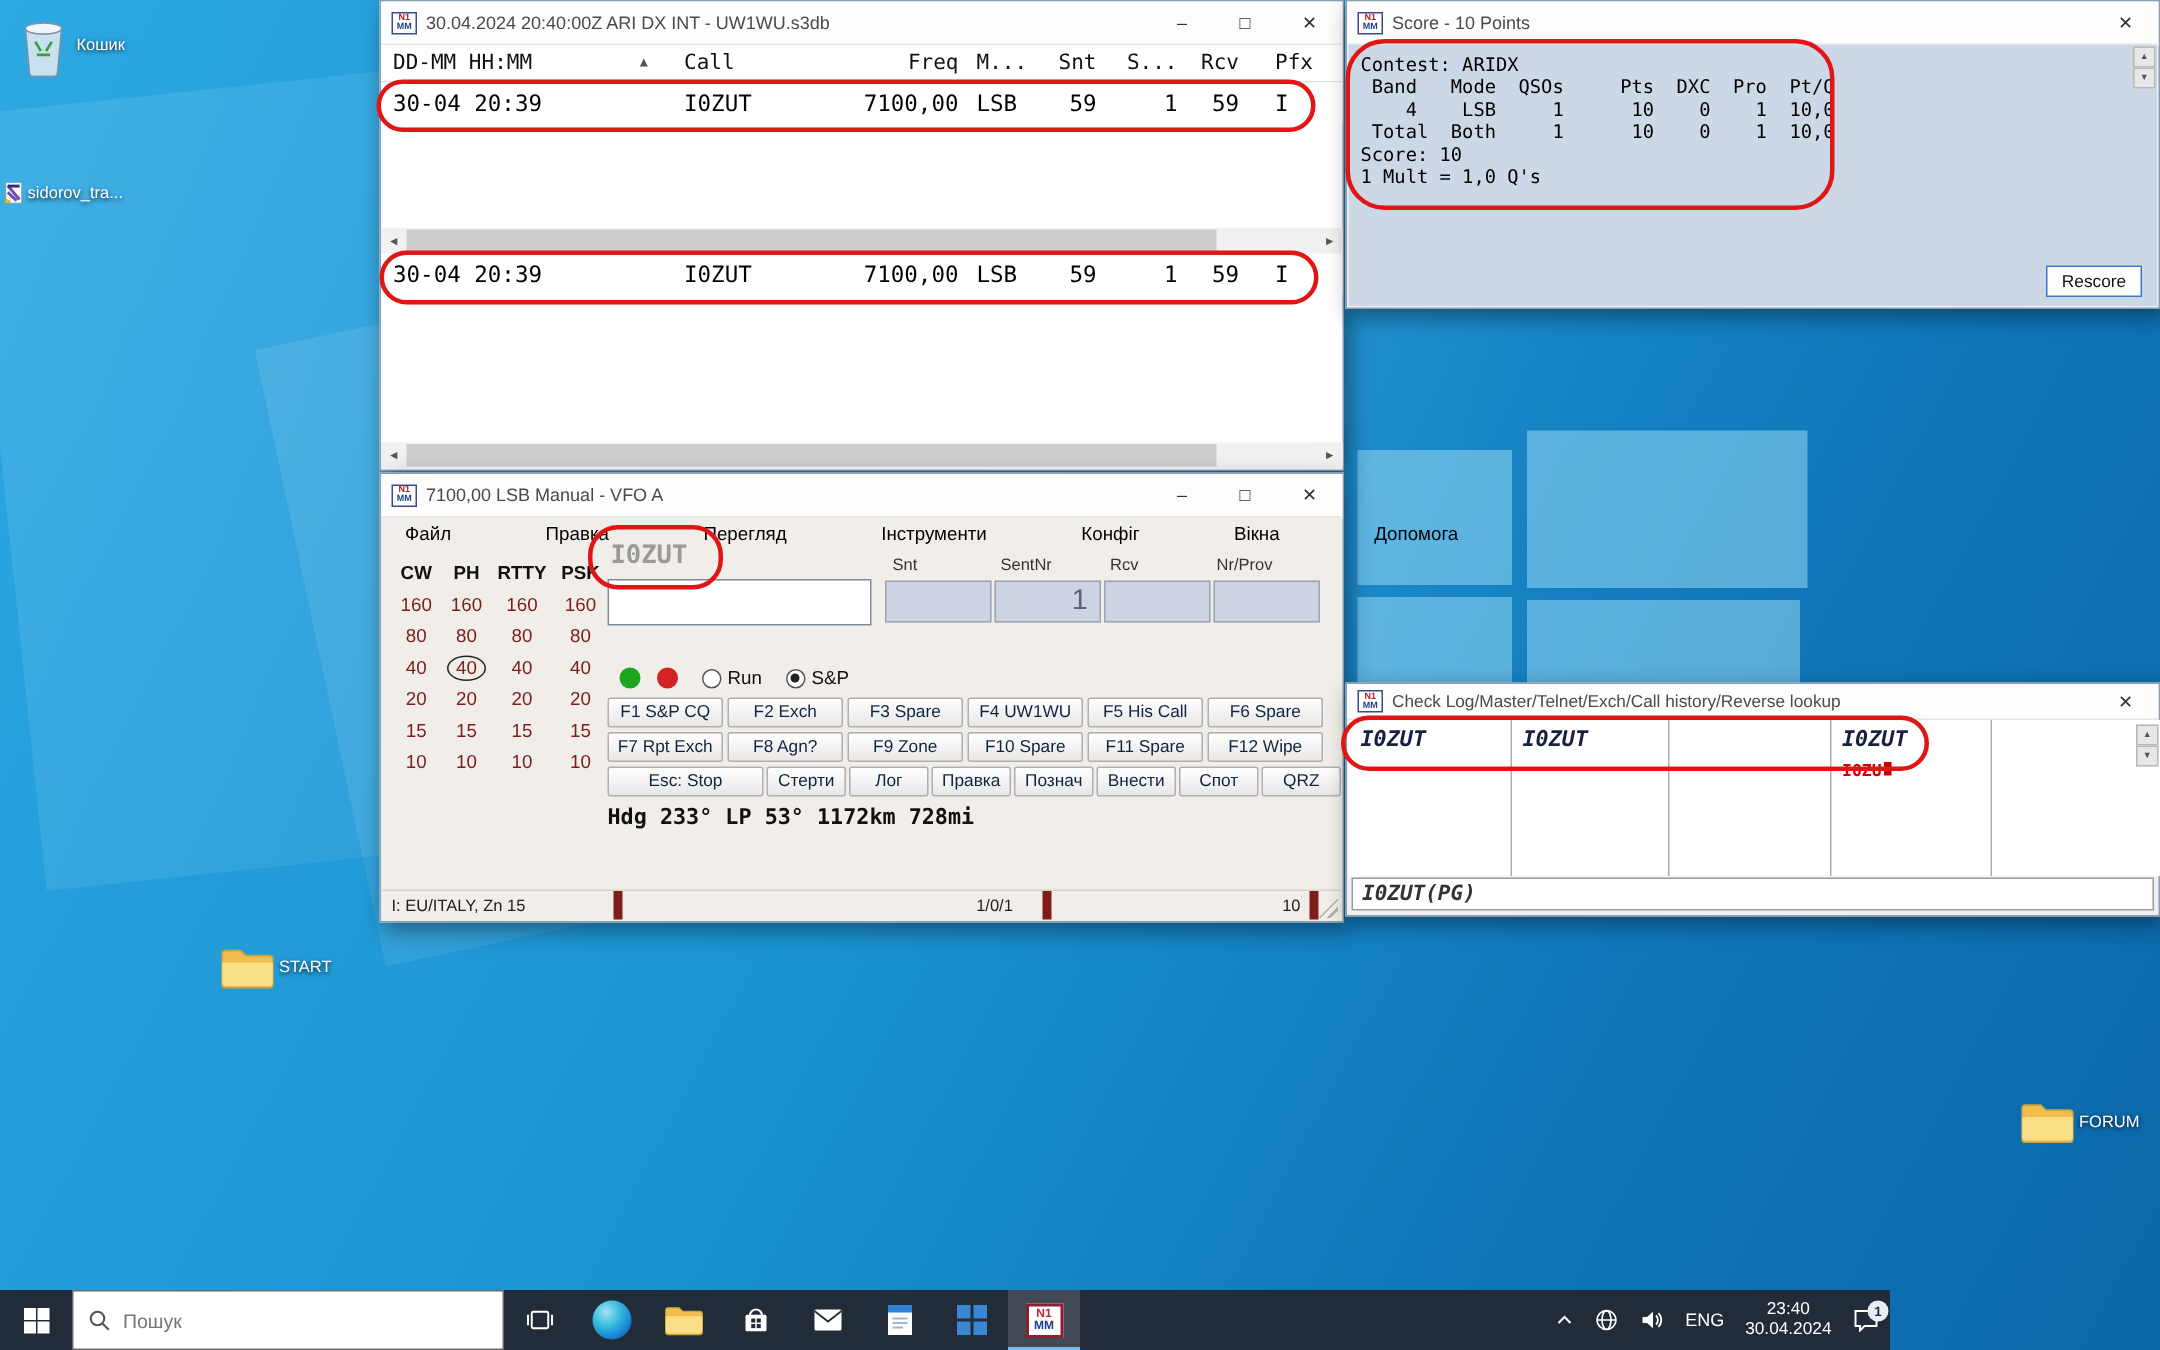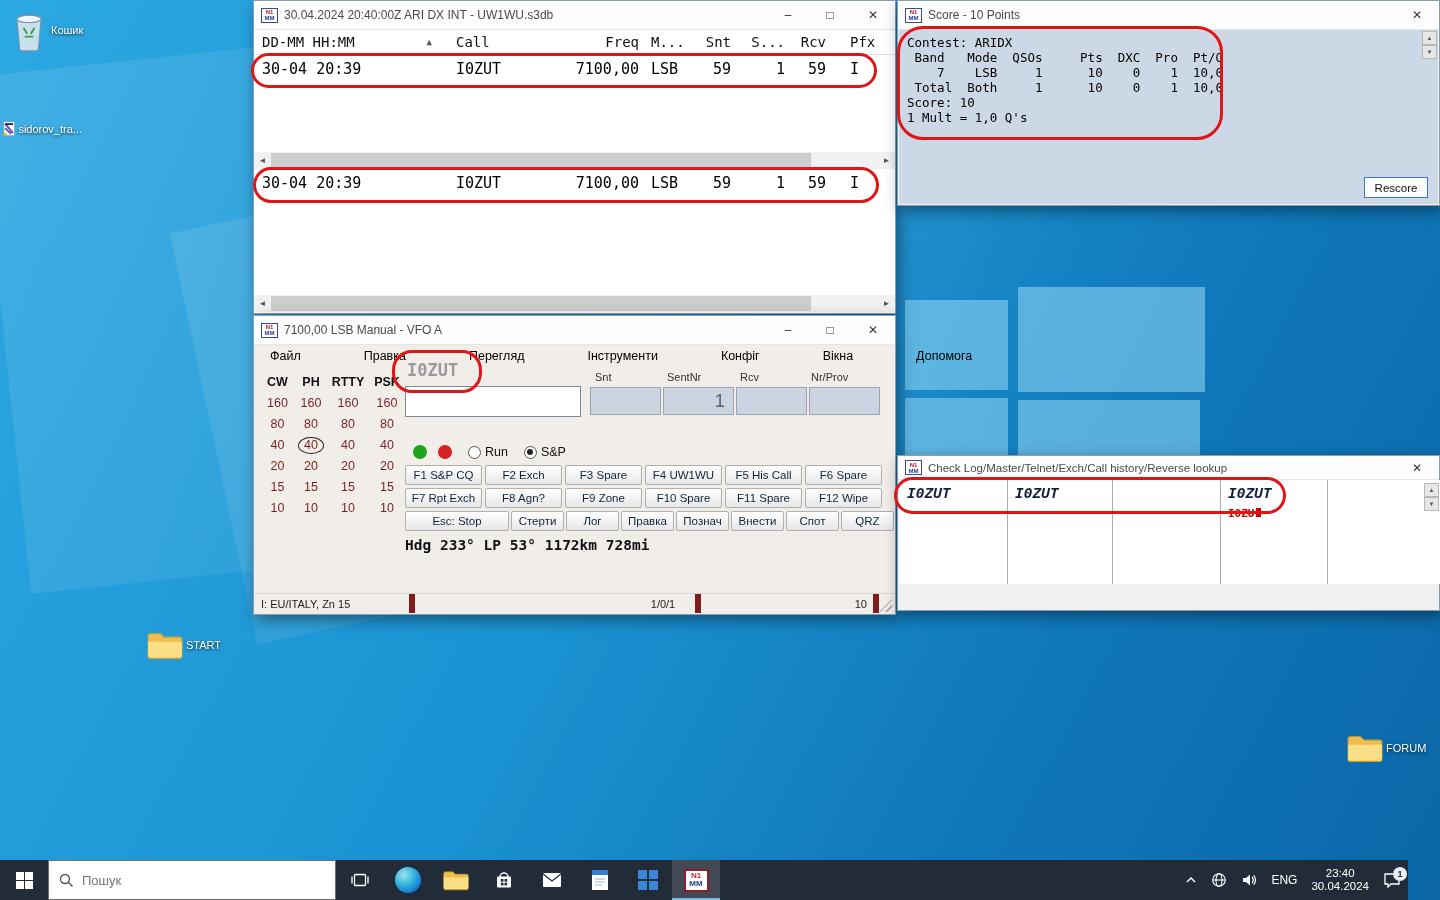--- a/index.html
+++ b/index.html
@@ -113,21 +113,21 @@
                  font-size:11px; color:#cc0000; font-weight:bold; }
   .chk-partial::after { content:""; display:inline-block; width:5px; height:9px; background:#cc0000; margin-left:1px; }
   #check-footer { position:absolute; left:3px; right:3px; bottom:3px; height:22px; background:#fff;
                   border:1px solid #999; font-family:"DejaVu Sans Mono",monospace; font-style:italic; font-weight:bold;
                   font-size:14px; color:#333; display:flex; align-items:center; padding-left:6px; }
 
   
   .anno { position:absolute; border:3px solid #e01616; border-radius:20px; z-index:60; pointer-events:none; }
 
   
-  #taskbar { position:absolute; left:0; bottom:0; width:1408px; height:40px; background:#222c38;
+  #taskbar { position:absolute; left:0; bottom:0; width:1260px; height:40px; background:#222c38;
              display:flex; align-items:flex-start; z-index:80; }
   .tbi { width:48px; height:40px; display:flex; align-items:center; justify-content:center; background:none; border:none; }
   .tbi.active { background:rgba(255,255,255,.14); box-shadow:inset 0 -2px 0 #76b9ed; }
   .win-logo { display:grid; grid-template-columns:8px 8px; grid-template-rows:8px 8px; gap:1px; }
   .win-logo span { background:#fff; }
   #tb-search { width:288px; height:40px; background:#fff; border:1px solid #6d6d6d; display:flex; align-items:center;
                gap:8px; padding:0 10px; }
   #tb-search input { border:none; outline:none; font-size:13px; color:#333; width:220px; background:transparent; font-family:inherit; }
   .edge-circle { width:26px; height:26px; border-radius:50%;
                  background:radial-gradient(circle at 35% 30%, #9fe3f2, #35b7dc 40%, #0d72d0 78%, #0a4fa8); }
@@ -260,21 +260,21 @@
         </span>
       <span class="tb-title">Score - 10 Points</span>
       <span class="tb-ctrls">
         <button class="tb-c x">✕</button>
       </span>
     </div>
     <div id="score-body">
       <div class="score-lines">
         <div class="score-line">Contest: ARIDX</div>
         <div class="score-line"> Band   Mode  QSOs     Pts  DXC  Pro  Pt/Q</div>
-        <div class="score-line">    7    LSB     1      10    0    1  10,0</div>
+        <div class="score-line">    4    LSB     1      10    0    1  10,0</div>
         <div class="score-line"> Total  Both     1      10    0    1  10,0</div>
         <div class="score-line">Score: 10</div>
         <div class="score-line">1 Mult = 1,0 Q's</div>
       </div>
       <div class="vspin">
         <button class="sp">▲</button>
         <button class="sp">▼</button>
       </div>
       <button id="rescore">Rescore</button>
     </div>
@@ -420,20 +420,21 @@
       <span class="vline" style="left:428px;"></span>
       <span class="chk-entry" style="left:8px;">I0ZUT</span>
       <span class="chk-entry" style="left:116px;">I0ZUT</span>
       <span class="chk-entry" style="left:329px;">I0ZUT</span>
       <span class="chk-partial">I0ZU</span>
       <span class="vspin" style="right:1px;top:3px;">
         <button class="sp">▲</button>
         <button class="sp">▼</button>
       </span>
     </div>
+    <div id="check-footer">I0ZUT(PG)</div>
   </div>
 
   <div class="anno" style="left:251px;top:53px;width:626px;height:35px;"></div>
   <div class="anno" style="left:253px;top:167px;width:626px;height:36px;"></div>
   <div class="anno" style="left:897px;top:26px;width:326px;height:114px;border-radius:26px;"></div>
   <div class="anno" style="left:392px;top:350px;width:90px;height:43px;"></div>
   <div class="anno" style="left:894px;top:477px;width:392px;height:37px;"></div>
 
   <div id="taskbar">
     <button class="tbi">

